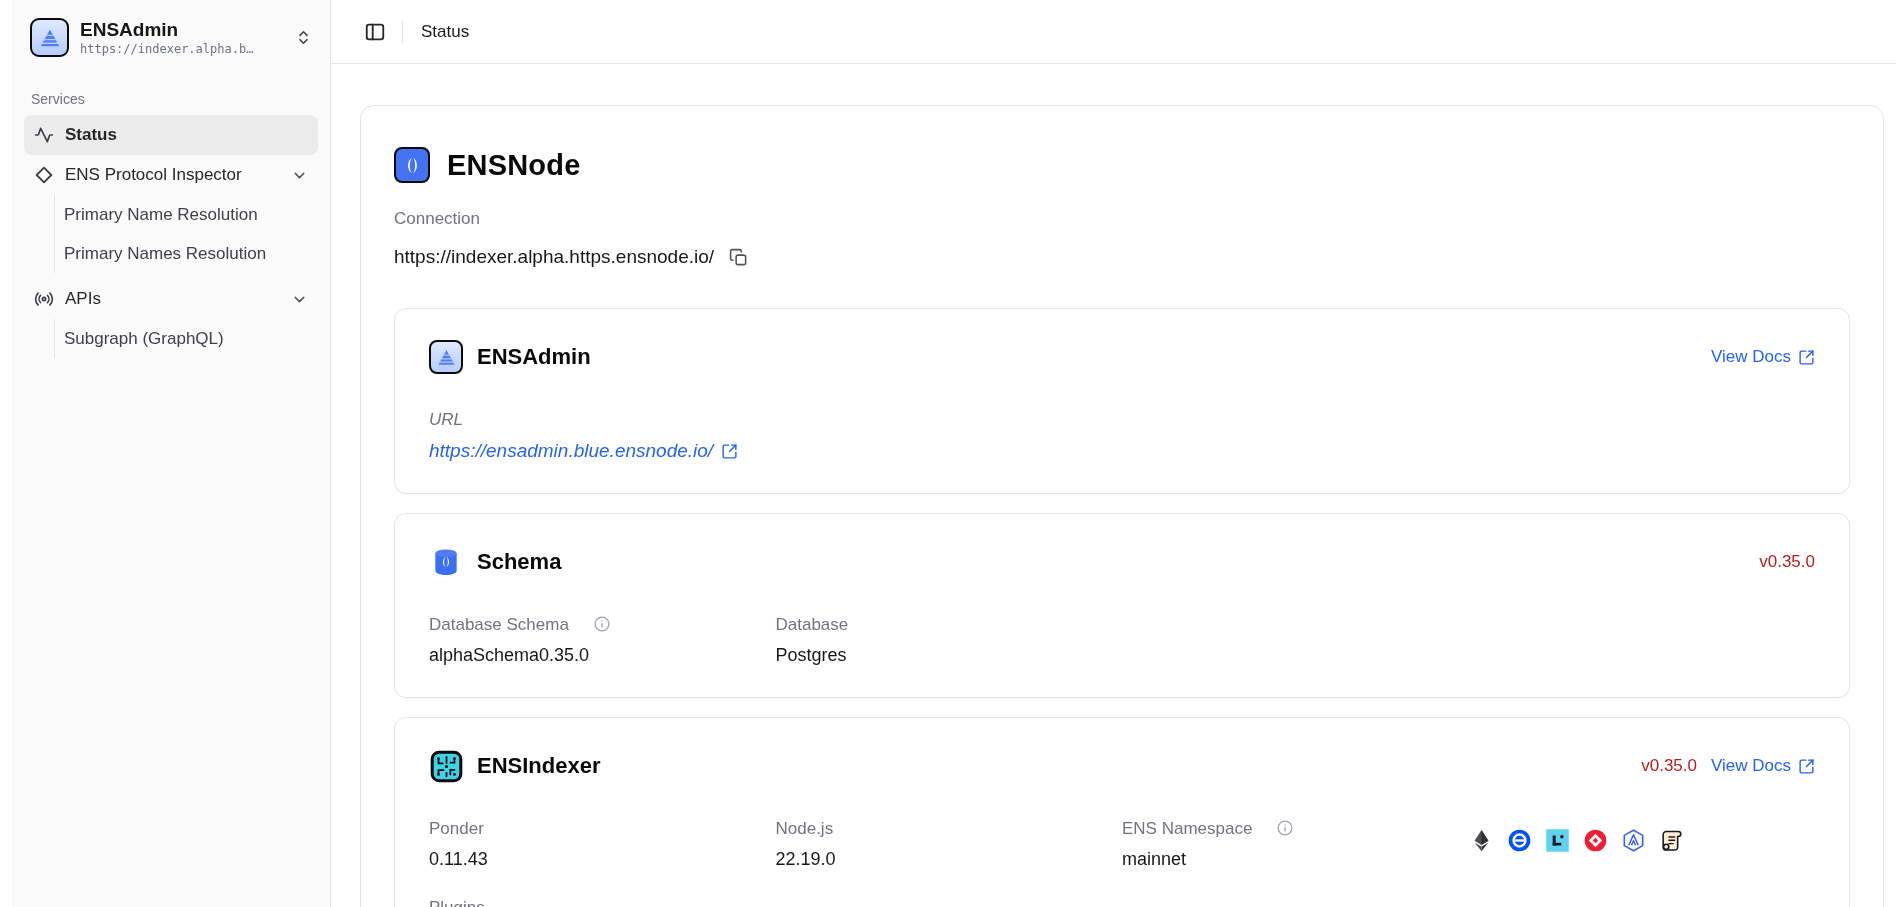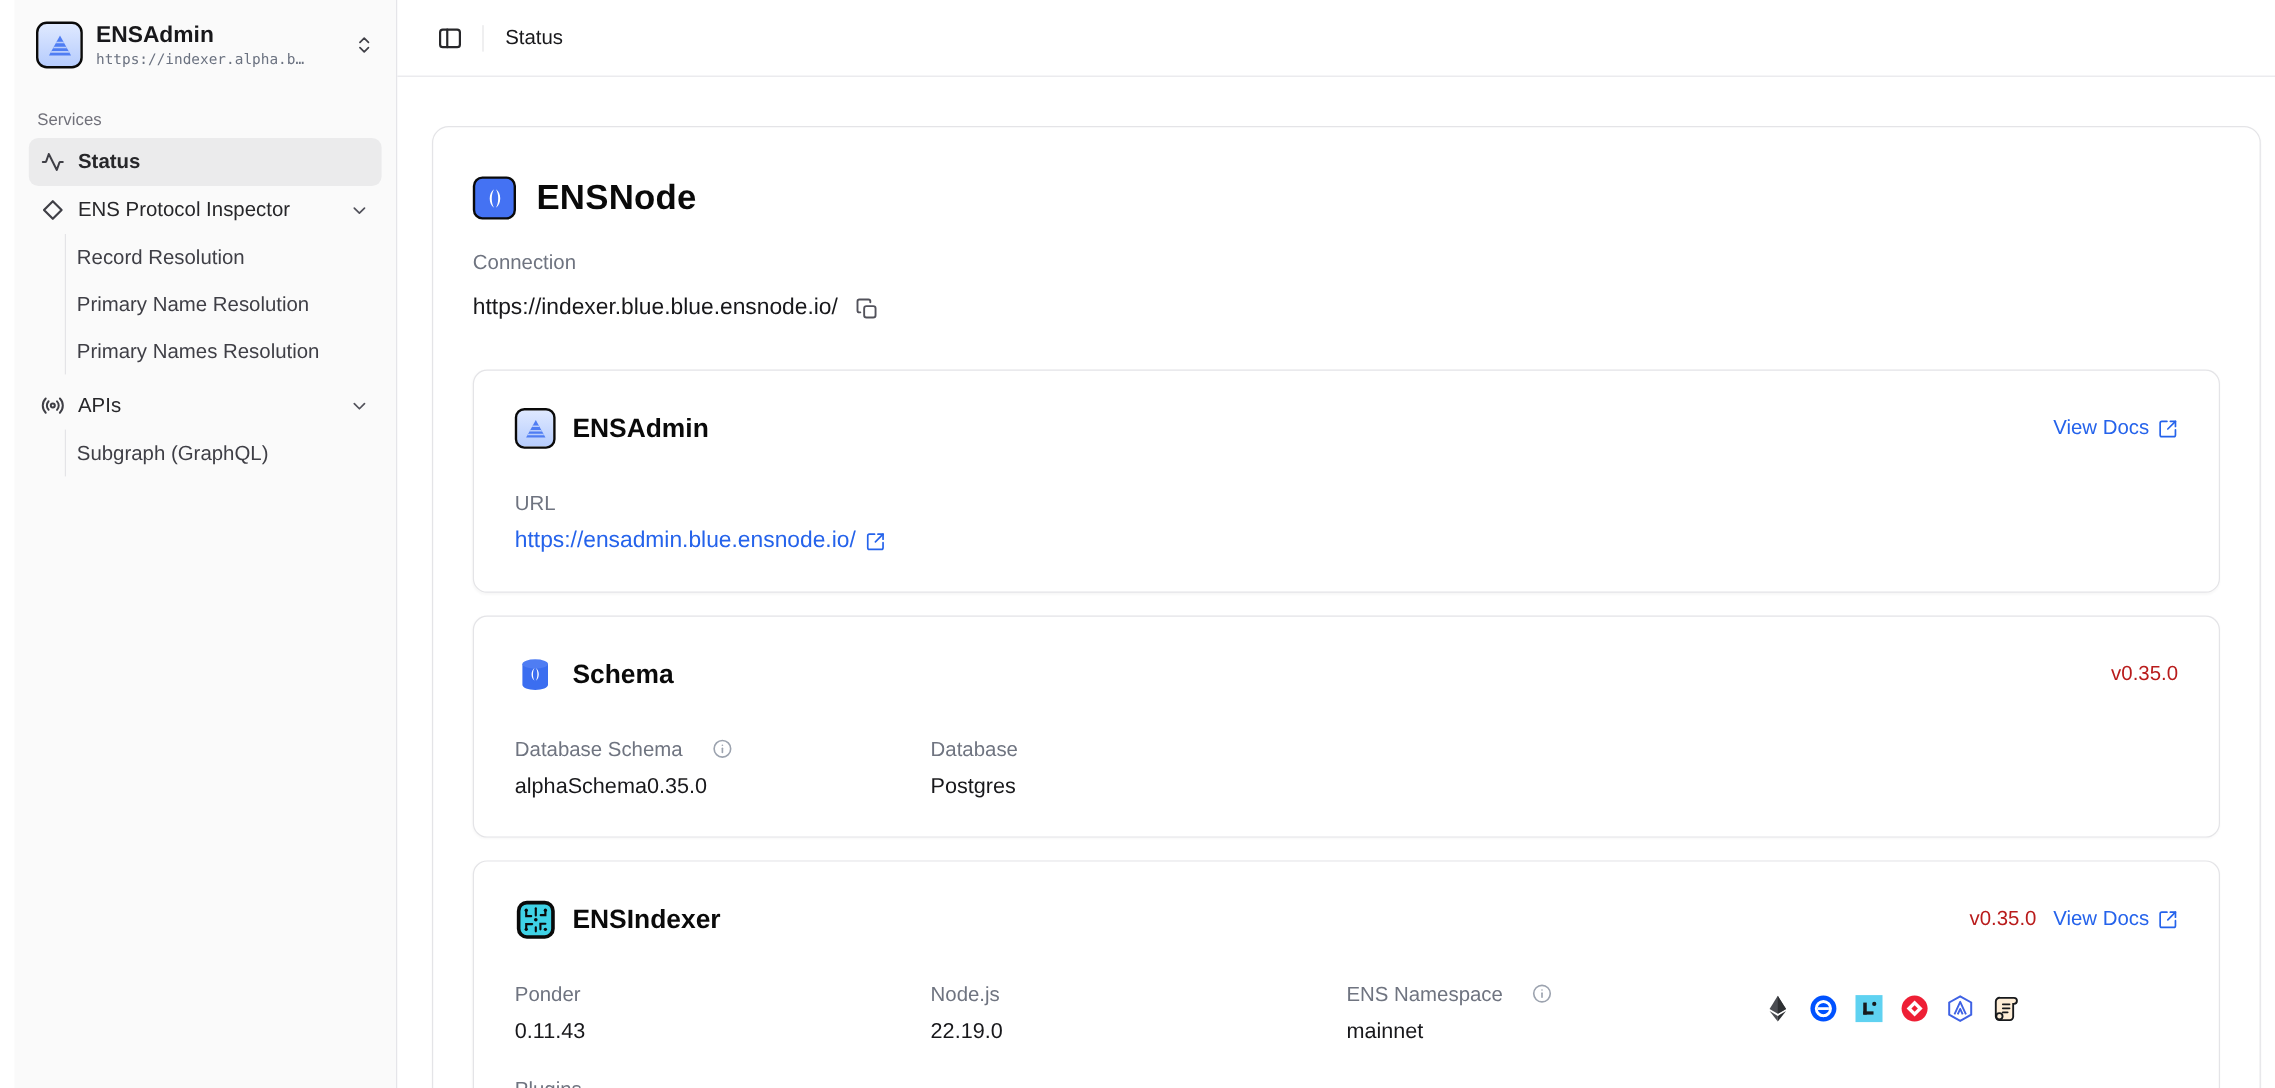--- a/index.html
+++ b/index.html
@@ -56,21 +56,21 @@
     box-shadow:0 1px 2px rgba(0,0,0,.03); }
   .inner-card.first { margin-top:40px; }
   .card-head { display:flex; align-items:center; gap:14px; }
   .card-logo { width:34px; height:34px; display:flex; align-items:center; justify-content:center; flex:0 0 auto; }
   .admin-logo { border-radius:8px; border:2.4px solid #0a0a0a; background:linear-gradient(180deg,#dfe9ff 0%,#b6ccfd 100%); }
   .card-title { font-size:22px; font-weight:700; color:#0a0a0a; }
   .head-right { margin-left:auto; display:flex; align-items:center; gap:14px; }
   .version { font-size:17px; color:#b91c1c; }
   .doclink { display:flex; align-items:center; gap:7px; font-size:17px; color:#2563eb; cursor:pointer; text-decoration:none; }
 
-  .card-body { margin-top:36px; }
+  .card-body { margin-top:36px;font-style:italic; }
   .field-grid { margin-top:36px; display:grid; grid-template-columns:repeat(4,1fr); }
   .label-row { display:flex; align-items:flex-start; gap:24px; }
   .value { margin-top:10px; font-size:18px; color:#18181b; }
   .link-value { margin-top:10px; display:flex; align-items:center; gap:8px; font-size:19px; color:#2563eb; cursor:pointer; text-decoration:none; }
   .info { color:#9ca3af; display:flex; }
 
   .chains-row { margin-top:9px; display:flex; align-items:center; gap:13px; }
   .chain { display:flex; width:25px; height:25px; }
 
   .plugins-label { margin-top:28px; }
@@ -129,21 +129,20 @@
           </svg>
       </span>
       <span class="grow">ENS Protocol Inspector</span>
       <span class="chev">
         <svg width="17" height="17" viewBox="0 0 24 24" fill="none" stroke="currentColor" stroke-width="2" stroke-linecap="round" stroke-linejoin="round">
             <path d="m6 9 6 6 6-6"></path>
           </svg>
       </span>
     </div>
     <div class="subnav">
-      <div class="subnav-item">Record Resolution</div>
       <div class="subnav-item">Primary Name Resolution</div>
       <div class="subnav-item">Primary Names Resolution</div>
     </div>
 
     <div class="nav-item" style="margin-top:6px">
       <span class="nav-icon">
         <svg width="20" height="20" viewBox="0 0 24 24" fill="none" stroke="currentColor" stroke-width="2" stroke-linecap="round" stroke-linejoin="round">
             <path d="M4.9 19.1C1 15.2 1 8.8 4.9 4.9"></path>
             <path d="M7.8 16.2c-2.3-2.3-2.3-6.1 0-8.5"></path>
             <circle cx="12" cy="12" r="2"></circle>
@@ -183,21 +182,21 @@
             <svg width="21" height="21" viewBox="0 0 24 24" fill="#ffffff">
               <path d="M11.1 3.2 C5.6 6.9 5.6 17.1 11.1 20.8 C8.2 16.6 8.2 7.4 11.1 3.2 Z"></path>
               <path d="M12.9 3.2 C18.4 6.9 18.4 17.1 12.9 20.8 C15.8 16.6 15.8 7.4 12.9 3.2 Z"></path>
             </svg>
           </span>
           <span class="node-title">ENSNode</span>
         </div>
 
         <div class="label conn-label">Connection</div>
         <div class="conn-row">
-          <span class="conn-url">https://indexer.blue.blue.ensnode.io/</span>
+          <span class="conn-url">https://indexer.alpha.https.ensnode.io/</span>
           <span class="icon-btn">
             <svg width="19" height="19" viewBox="0 0 24 24" fill="none" stroke="currentColor" stroke-width="2" stroke-linecap="round" stroke-linejoin="round">
                 <rect x="9" y="9" width="12" height="12" rx="2.5"></rect>
                 <path d="M5 15.5H4a2 2 0 0 1-2-2V4a2 2 0 0 1 2-2h9.5a2 2 0 0 1 2 2v1"></path>
               </svg>
           </span>
         </div>
 
         <div class="inner-card first">
           <div class="card-head">

